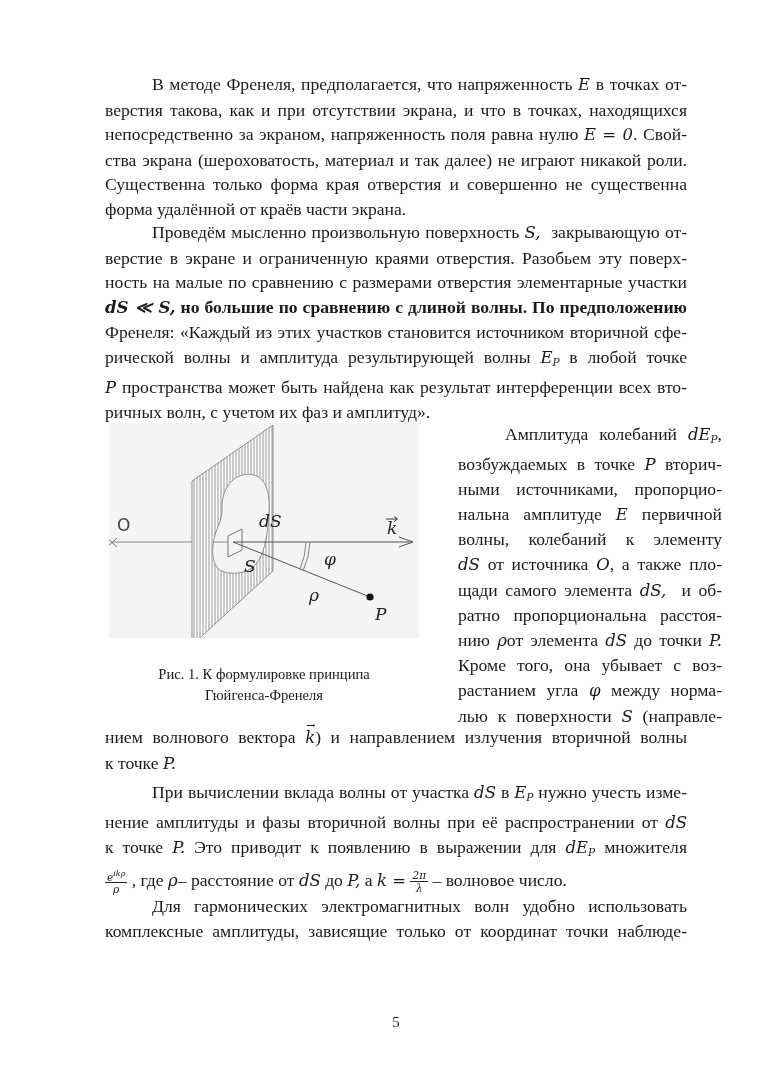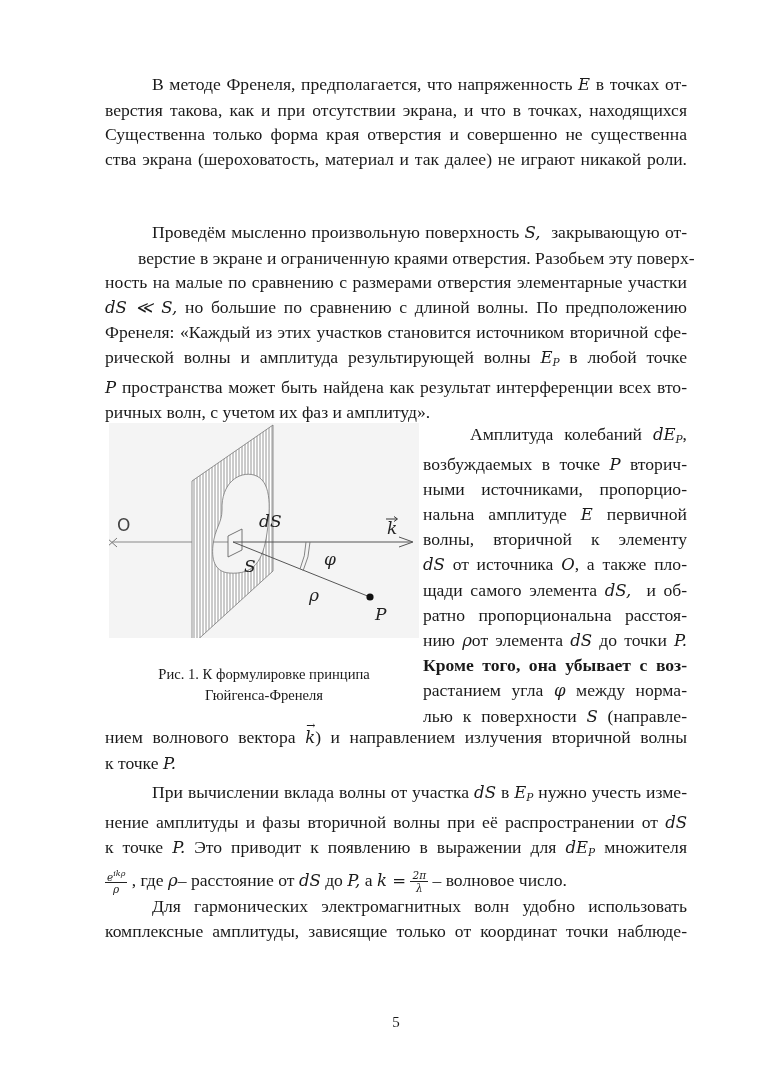--- a/index.html
+++ b/index.html
@@ -24,29 +24,31 @@
   .pageno { position: absolute; top: 1014px; left: 0; width: 764px; text-align: center; font-size: 15px; }
 </style>
 </head>
 <body>
 
 <div class="page">
 
   <div class="txt" style="top:72px;">
     <span class="just-line indent" style="white-space: nowrap; display: block;"><span style="white-space: nowrap;"><span>В методе Френеля, предполагается, что напряженность</span> <span class="m">E</span> <span>в точках от-</span></span></span>
     <span class="just-line" style="white-space: nowrap; display: block;"><span style="white-space: nowrap; margin-top: 41px;">верстия такова, как и при отсутствии экрана, и что в точках, находящихся</span></span>
+    <span class="just-line" style="white-space: nowrap; display: block;"><span style="white-space: nowrap;"><span>непосредственно за экраном, напряженность поля равна нулю</span> <span class="m">E = 0</span><span>. Свой-</span></span></span>
+    <span class="just-line" style="white-space: nowrap; display: block;"><span style="white-space: nowrap;">ства экрана (шероховатость, материал и так далее) не играют никакой роли.</span></span>
     <span class="just-line" style="white-space: nowrap; display: block;"><span style="white-space: nowrap;">Существенна только форма края отверстия и совершенно не существенна</span></span>
-    <span class="just-line" style="white-space: nowrap; display: block;"><span style="white-space: nowrap;">ства экрана (шероховатость, материал и так далее) не играют никакой роли.</span></span>
+    <span style="display:block;">форма удалённой от краёв части экрана.</span>
   </div>
 
   <div class="txt" style="top:220px;">
     <span class="just-line indent" style="white-space: nowrap; display: block;"><span style="white-space: nowrap; margin-top: 44px;"><span>Проведём мысленно произвольную поверхность</span> <span class="m">S,</span>&nbsp; <span>закрывающую от-</span></span></span>
-    <span class="just-line" style="white-space: nowrap; display: block;"><span style="white-space: nowrap; margin-left: 33px;">верстие в экране и ограниченную краями отверстия. Разобьем эту поверх-</span></span>
+    <span class="just-line" style="white-space: nowrap; display: block;"><span style="white-space: nowrap;">верстие в экране и ограниченную краями отверстия. Разобьем эту поверх-</span></span>
     <span class="just-line" style="white-space: nowrap; display: block;"><span style="white-space: nowrap;">ность на малые по сравнению с размерами отверстия элементарные участки</span></span>
-    <span class="just-line" style="white-space: nowrap; display: block;"><span style="white-space: nowrap;"><span class="m">dS ≪ S,</span> <span>но большие по сравнению с длиной волны. По предположению</span></span></span>
+    <span class="just-line" style="white-space: nowrap; display: block;"><span style="white-space: nowrap; font-weight: bold;"><span class="m">dS ≪ S,</span> <span>но большие по сравнению с длиной волны. По предположению</span></span></span>
     <span class="just-line" style="white-space: nowrap; display: block;"><span style="white-space: nowrap;">Френеля: «Каждый из этих участков становится источником вторичной сфе-</span></span>
     <span class="just-line" style="white-space: nowrap; display: block;"><span style="white-space: nowrap; word-spacing: 0.0015625px;"><span>рической волны и  амплитуда результирующей волны</span> <span class="m"><span>E</span><span class="sub">P</span></span> <span>в любой точке</span></span></span>
     <span class="just-line" style="white-space: nowrap; display: block;"><span style="white-space: nowrap;"><span class="m">P</span> <span>пространства может быть найдена как результат интерференции всех вто-</span></span></span>
     <span style="display:block;">ричных волн, с учетом их фаз и амплитуд».</span>
   </div>
 
   <div class="figure">
     <svg width="310" height="215" viewBox="0 0 310 215">
       <defs>
         <pattern id="hatch" width="3" height="10" patternUnits="userSpaceOnUse">
@@ -88,31 +90,31 @@
       <text x="215" y="142" font-family="DejaVu Serif, serif" font-style="italic" font-size="17" fill="#222">φ</text>
       <text x="200" y="178" font-family="DejaVu Serif, serif" font-style="italic" font-size="17" fill="#222">ρ</text>
       <text x="266" y="197" font-family="DejaVu Serif, serif" font-style="italic" font-size="17" fill="#222">P</text>
     </svg>
   </div>
   <div class="caption">
     <div>Рис. 1. К формулировке принципа</div>
     <div>Гюйгенса-Френеля</div>
   </div>
 
-  <div class="rcol" style="top:422px;">
+  <div class="rcol" style="top:422px;margin-left:35px;">
     <span class="l" style="text-indent: 47px; white-space: nowrap; display: block;"><span style="white-space: nowrap; word-spacing: 0.0078125px;"><span>Амплитуда колебаний</span> <span class="m"><span>dE</span><span class="sub">P</span></span>,</span></span>
     <span class="l" style="white-space: nowrap; display: block;"><span style="white-space: nowrap; word-spacing: 0.00390625px;"><span>возбуждаемых в точке</span> <span class="m">P</span> <span>вторич-</span></span></span>
     <span class="l" style="white-space: nowrap; display: block;"><span style="white-space: nowrap;">ными источниками,  пропорцио-</span></span>
     <span class="l" style="white-space: nowrap; display: block;"><span style="white-space: nowrap;"><span>нальна амплитуде</span> <span class="m">E</span> <span>первичной</span></span></span>
-    <span class="l" style="white-space: nowrap; display: block;"><span style="white-space: nowrap;">волны, вторичной к элементу</span></span>
+    <span class="l" style="white-space: nowrap; display: block;"><span style="white-space: nowrap;">волны, колебаний к элементу</span></span>
     <span class="l" style="white-space: nowrap; display: block;"><span style="white-space: nowrap;"><span class="m">dS</span> <span>от источника</span> <span class="m">O</span><span>, а также пло-</span></span></span>
     <span class="l" style="white-space: nowrap; display: block;"><span style="white-space: nowrap;"><span>щади самого элемента</span> <span class="m">dS,</span>&nbsp; <span>и об-</span></span></span>
     <span class="l" style="white-space: nowrap; display: block;"><span style="white-space: nowrap;">ратно пропорциональна расстоя-</span></span>
     <span class="l" style="white-space: nowrap; display: block;"><span style="white-space: nowrap; letter-spacing: -0.000504032px;"><span>нию</span> <span class="m">ρ</span><span>от элемента</span> <span class="m">dS</span> <span>до точки</span> <span class="m">P.</span></span></span>
-    <span class="l" style="white-space: nowrap; display: block; font-weight: bold;"><span style="white-space: nowrap;">Кроме того, она убывает с воз-</span></span>
+    <span class="l" style="white-space: nowrap; display: block;"><span style="white-space: nowrap;">Кроме того, она убывает с воз-</span></span>
     <span class="l" style="white-space: nowrap; display: block;"><span style="white-space: nowrap;"><span>растанием угла</span> <span class="m">φ</span> <span>между норма-</span></span></span>
     <span class="l" style="white-space: nowrap; display: block;"><span style="white-space: nowrap; word-spacing: 0.00390625px;"><span>лью к поверхности</span> <span class="m">S</span> <span>(направле-</span></span></span>
   </div>
 
   <div class="txt" style="top:725px;">
     <span class="just-line" style="white-space: nowrap; display: block;"><span style="white-space: nowrap; letter-spacing: -0.000236742px;"><span>нием волнового вектора</span> <span class="m vec">k</span><span>) и направлением излучения вторичной волны</span></span></span>
     <span style="display:block;"><span>к точке</span> <span class="m">P.</span></span>
   </div>
 
   <div class="txt" style="top:780px;">

